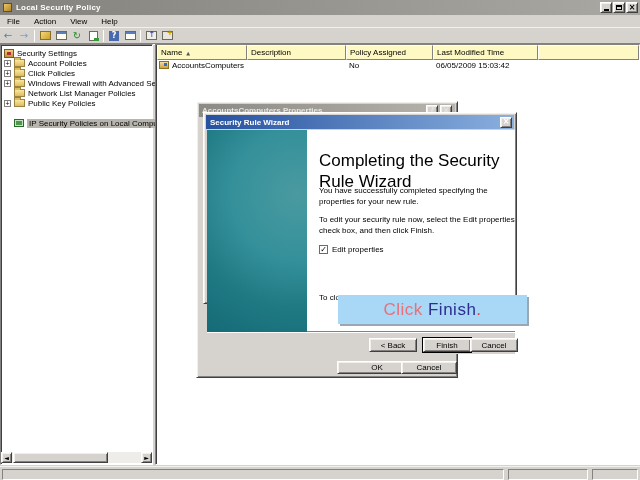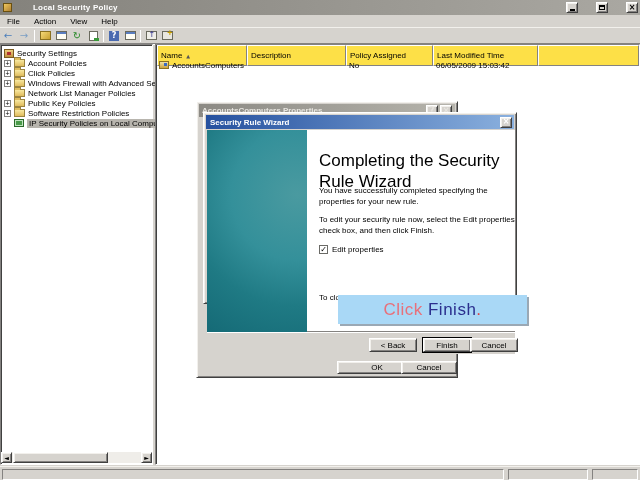--- a/index.html
+++ b/index.html
@@ -29,21 +29,21 @@
     box-shadow:inset 1px 1px 0 #f2f0ec, inset -1px -1px 0 #848280;
     display:flex; align-items:center; justify-content:center;
     font-size:8px; cursor:default;
   }
   .btn-default { outline:1px solid #000; }
 
   
   #titlebar {
     left:0; top:0; width:640px; height:15px;
     background:linear-gradient(to right,#84827c,#aaa8a2);
-    display:flex; align-items:center;gap:17px;
+    display:flex; align-items:center;
   }
   #titlebar .t-text { color:#fff; font-weight:bold; margin-left:4px; letter-spacing:.2px; }
   .app-ico { width:9px; height:9px; margin-left:3px;
     background:linear-gradient(135deg,#f0c860,#b08030); border:1px solid #6a5010; }
   .winbtn { width:12px; height:11px; font-size:8px; line-height:8px; font-weight:bold;
     font-family:"DejaVu Sans", sans-serif; }
   .minbar { width:5px; height:2px; background:#000; margin-top:5px; }
   .restbox { width:6px; height:5px; border:1px solid #000; border-top-width:2px; }
 
   #menubar { left:0; top:15px; width:640px; height:13px; background:#d6d3ce;
@@ -76,22 +76,22 @@
   .ico-folder::before { content:""; position:absolute; left:-1px; top:-3px; width:5px; height:2px;
     background:#e0bc5c; border:1px solid #9a8340; border-bottom:none; }
   .ico-root { width:10px; height:9px; background:linear-gradient(#f0d080,#c09040); border:1px solid #7a5a20; position:relative; }
   .ico-root::after { content:""; position:absolute; left:2px; top:2px; width:4px; height:3px; background:#b03030; }
   .ico-ipsec { width:10px; height:8px; background:#bfe4bf; border:1px solid #2a6a2a; position:relative; }
   .ico-ipsec::after { content:""; position:absolute; left:1px; top:1px; width:6px; height:4px; background:#4a9a4a; }
   .tlabel { overflow:hidden; }
   .selected-label { background:#b8b5ae; padding:0 2px; }
 
   
-  .col-hdr { position:absolute; top:0; height:21px;
-    background:#fde047; border:1px solid; border-color:#ffffff #848280 #848280 #ffffff;
+  .col-hdr { position:absolute; top:0; height:15px;
+    background:#fef9c3; border:1px solid; border-color:#ffffff #848280 #848280 #ffffff;
     display:flex; align-items:center; padding-left:3px; }
   .sort-arrow { font-size:5px; color:#555; margin-left:4px; font-family:"DejaVu Sans", sans-serif; }
   .list-row-cell { position:absolute; top:15px; height:10px; display:flex; align-items:center; }
   .ico-policy { width:10px; height:8px; background:linear-gradient(#f0e0a0,#cca440); border:1px solid #8a7020; position:relative; margin-right:3px;}
   .ico-policy::after { content:""; position:absolute; right:1px; top:1px; width:3px; height:3px; background:#3a6ac0; }
 
   
   #hscroll { left:1px; top:452px; width:151px; height:11px; background:#efede9; display:flex; }
   .sb-btn { width:11px; height:11px; font-size:6px; font-family:"DejaVu Sans", sans-serif; }
   .sb-thumb { margin-left:1px; width:95px; height:11px; }
@@ -222,25 +222,20 @@
   </div>
   <div class="tree-item" style="left:13px;top:43px">
     <span class="ticon ico-folder"></span>
     <span class="tlabel">Network List Manager Policies</span>
   </div>
   <div class="tree-item" style="left:3px;top:53px">
     <span class="expand-box">+</span>
     <span class="ticon ico-folder"></span>
     <span class="tlabel">Public Key Policies</span>
   </div>
-  <div class="tree-item" style="left:3px;top:63px">
-    <span class="expand-box">+</span>
-    <span class="ticon ico-folder"></span>
-    <span class="tlabel">Software Restriction Policies</span>
-  </div>
   <div class="tree-item" style="left:13px;top:73px">
     <span class="ticon ico-ipsec"></span>
     <span class="tlabel selected-label">IP Security Policies on Local Computer</span>
   </div>
 </div>
 
 <div class="abs sunken" id="list-pane">
   <div class="col-hdr" style="left:1px;width:90px">
     <span>Name</span>
     <span class="sort-arrow">▲</span>

